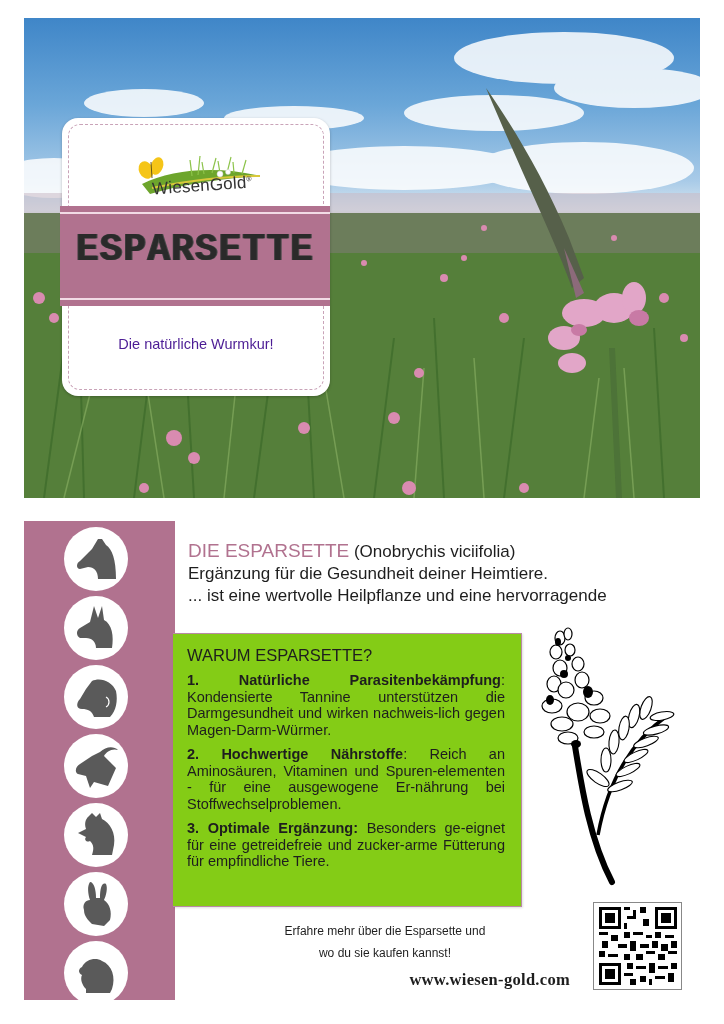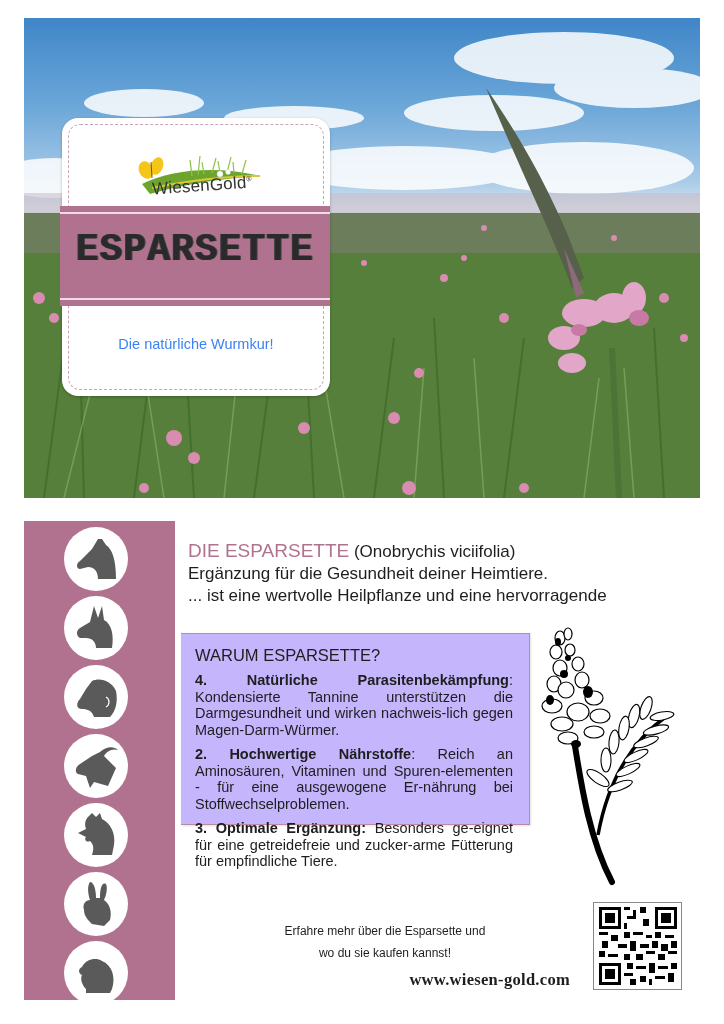--- a/index.html
+++ b/index.html
@@ -38,42 +38,42 @@
   }
   .band::before { top: 6px; }
   .band::after { bottom: 6px; }
   .band-title {
     position: absolute; left: 0; right: 0; top: 22px; text-align: center;
     font-family: Liberation Mono, monospace; font-weight: bold; font-size: 38px;
     letter-spacing: 1px; color: #2a2a2a;
     text-shadow: 1px 0 0 #4a4a4a, -1px 0 0 #3a3a3a;
   }
   .tagline {
-    position: absolute; left: 0; right: 0; top: 218px; text-align: center; font-size: 14.5px; color: #3b82f6;
+    position: absolute; left: 0; right: 0; top: 218px; text-align: center; font-size: 14.5px; color: #4c1d95;
   }
 
   
   .sidebar {
     position: absolute; left: 24px; top: 521px; width: 151px; height: 479px; background: #b1728f;
   }
   .animal {
     position: absolute; left: 40px; width: 64px; height: 64px; border-radius: 50%; background: #ffffff;
     display: flex; align-items: center; justify-content: center;
   }
   .animal svg { width: 48px; height: 48px; }
 
   
   .intro { position: absolute; left: 188px; top: 540px; width: 500px; font-size: 17px; line-height: 22px; }
   .intro .head { color: #b1728f; font-size: 19px; }
   .intro .latin { color: #1e1e1e; font-size: 17px; margin-top: 31px; }
 
   
   .info {
-    position: absolute; left: 181px; top: 633px; width: 349px; height: 192px;
-    border: 1px solid #b98aa3; border-left: none; box-sizing: border-box; background: #c4b5fd;
+    position: absolute; left: 173px; top: 633px; width: 349px; height: 274px;
+    border: 1px solid #b98aa3; border-left: none; box-sizing: border-box; background: #84cc16;
     box-shadow: 1px 1px 2px rgba(0,0,0,0.12);
   }
   .info-title { position: absolute; left: 14px; top: 12px; font-size: 16.5px; }
   .info-points { position: absolute; left: 14px; top: 38px; width: 318px; font-size: 14.5px; line-height: 16.5px; text-align: justify; }
   .info-points p { margin: 0 0 8px 0; }
   .info-points b { font-weight: bold; }
 
   
   .plant { position: absolute; left: 538px; top: 620px; width: 150px; height: 270px; }
 
@@ -250,21 +250,21 @@
     <span class="head">DIE ESPARSETTE</span>
     <span class="latin">(Onobrychis viciifolia)</span>
   </div>
   <div>Ergänzung für die Gesundheit deiner Heimtiere.</div>
   <div>... ist eine wertvolle Heilpflanze und eine hervorragende</div>
 </div>
 
 <div class="info">
   <div class="info-title">WARUM ESPARSETTE?</div>
   <div class="info-points">
-    <p><b>4. Natürliche Parasitenbekämpfung</b><span>:</span><span> Kondensierte Tannine unterstützen die Darmgesundheit und wirken nachweis-lich gegen Magen-Darm-Würmer.</span></p>
+    <p><b>1. Natürliche Parasitenbekämpfung</b><span>:</span><span> Kondensierte Tannine unterstützen die Darmgesundheit und wirken nachweis-lich gegen Magen-Darm-Würmer.</span></p>
     <p><b>2. Hochwertige Nährstoffe</b><span>:</span><span> Reich an Aminosäuren, Vitaminen und Spuren-elementen - für eine ausgewogene Er-nährung bei Stoffwechselproblemen.</span></p>
     <p><b>3. Optimale Ergänzung:</b><span></span><span> Besonders ge-eignet für eine getreidefreie und zucker-arme Fütterung für empfindliche Tiere.</span></p>
   </div>
 </div>
 
 <svg class="plant" viewBox="0 0 150 270">
 
   <path d="M36 120 C 44 170, 52 220, 74 262" stroke="#000" stroke-width="6" fill="none" stroke-linecap="round"></path>
   <path d="M60 215 C 70 160, 95 120, 130 95" stroke="#000" stroke-width="3.5" fill="none"></path>
 

